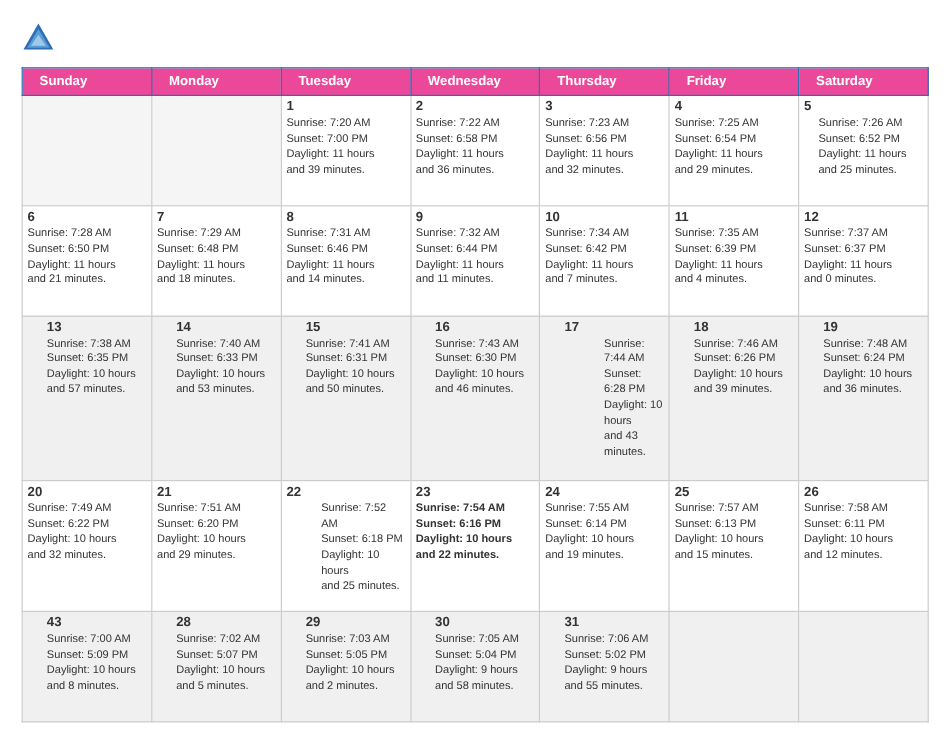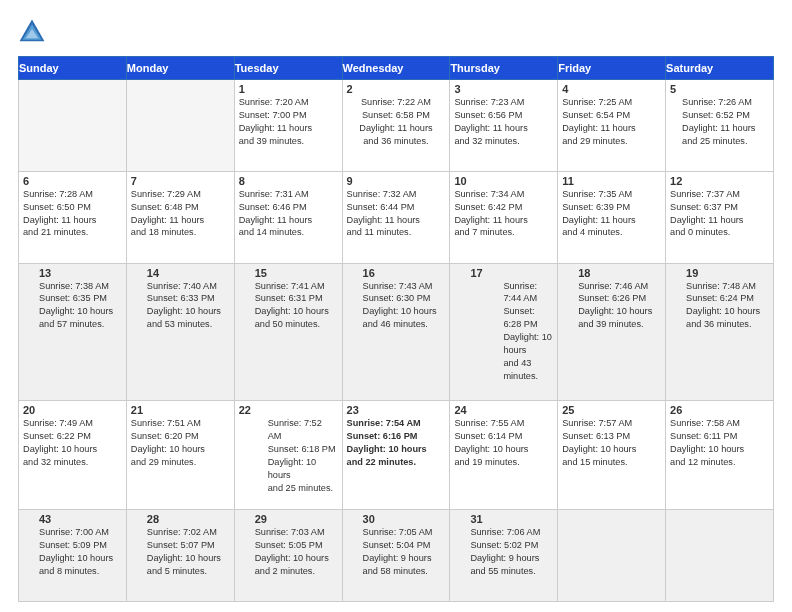--- a/index.html
+++ b/index.html
@@ -60,25 +60,25 @@
       font-size: 14px;
       color: #555;
     }
     .calendar {
       flex: 1;
       border-collapse: collapse;
       width: 100%;
       table-layout: fixed;
     }
     .calendar th {
-      background-color: #1d4ed8;
+      background-color: #ec4899;
       color: #fff;
       font-size: 11px;
       font-weight: bold;
-      padding: 5px 0;
+      padding: 5px 14px;
       text-align: left;
       border: 1px solid #2d6db5;
     }
     .calendar td {
       border: 1px solid #ccc;
       vertical-align: top;
       padding: 3px 4px;
       font-size: 9.2px;
       color: #333;
       background: #fff;
@@ -144,21 +144,21 @@
           <td class="empty"></td>
           <td>
             <span class="day-number">1</span>
             <div class="day-info" style="white-space: pre-line;">Sunrise: 7:20 AM
 Sunset: 7:00 PM
 Daylight: 11 hours
 and 39 minutes.</div>
           </td>
           <td>
             <span class="day-number">2</span>
-            <div class="day-info" style="white-space: pre-line; text-align: center;">Sunrise: 7:22 AM
+            <div class="day-info" style="white-space: pre-line;">Sunrise: 7:22 AM
 Sunset: 6:58 PM
 Daylight: 11 hours
 and 36 minutes.</div>
           </td>
           <td>
             <span class="day-number">3</span>
             <div class="day-info" style="white-space: pre-line;">Sunrise: 7:23 AM
 Sunset: 6:56 PM
 Daylight: 11 hours
 and 32 minutes.</div>

